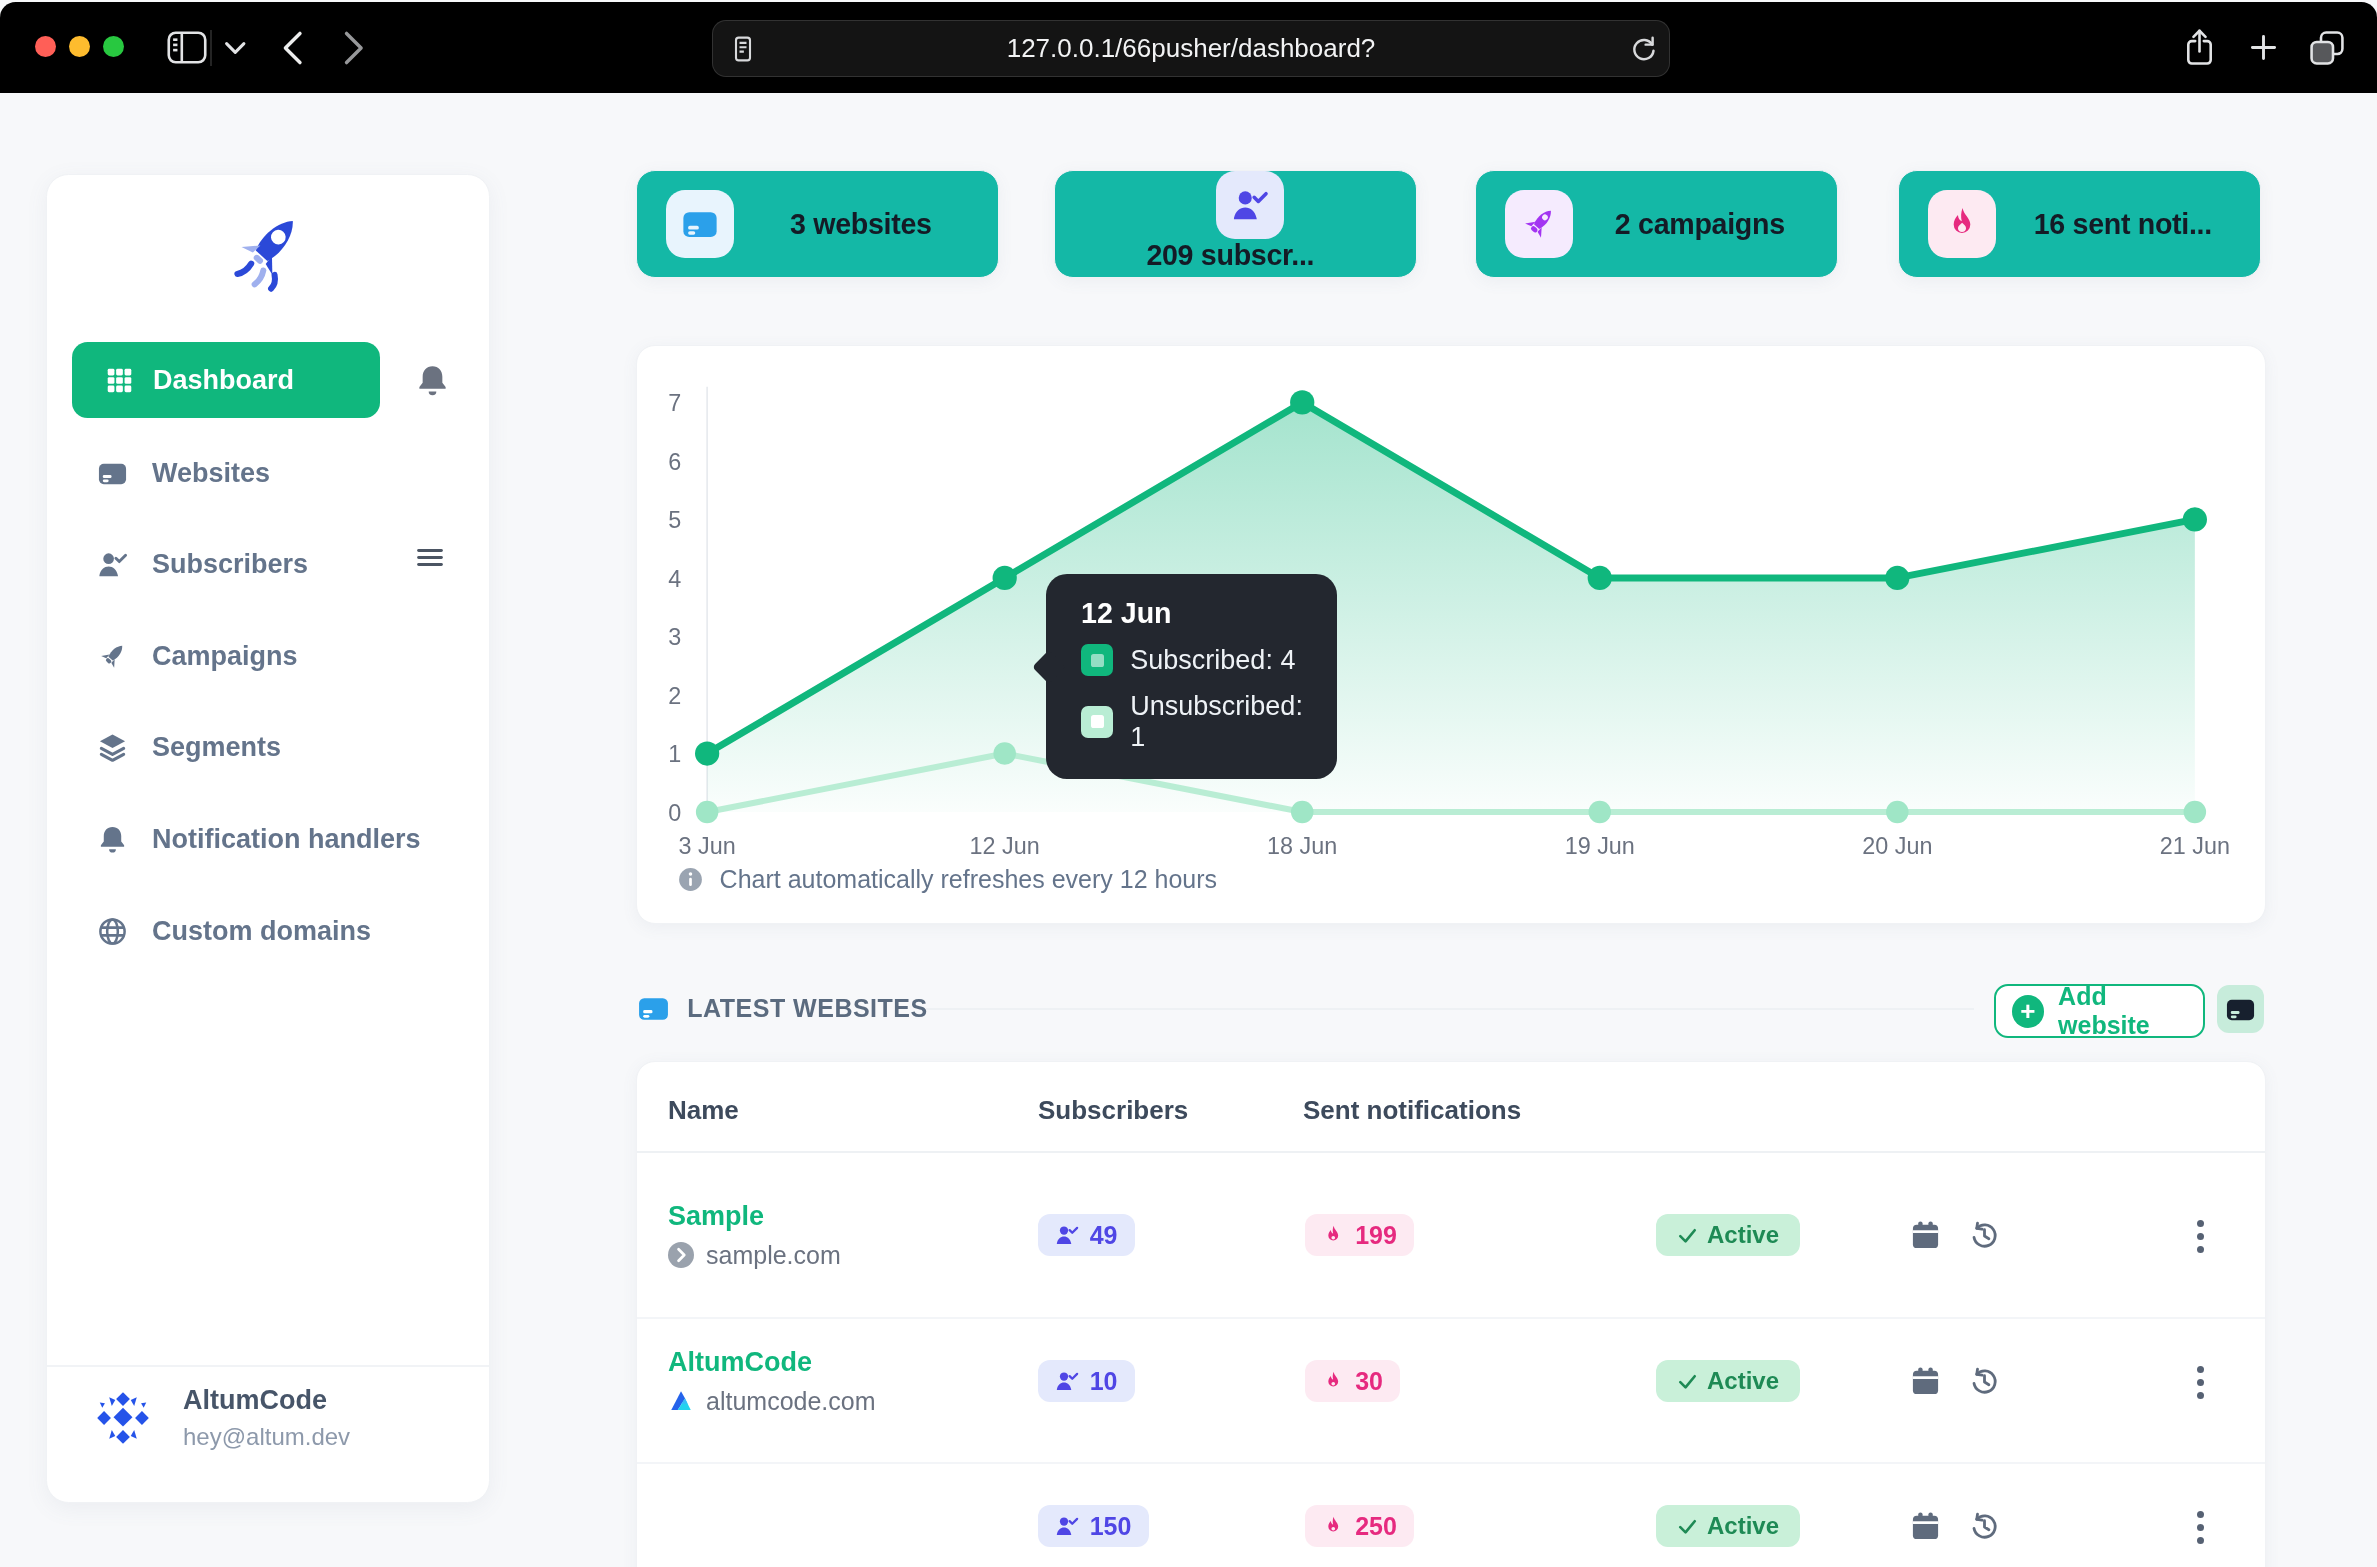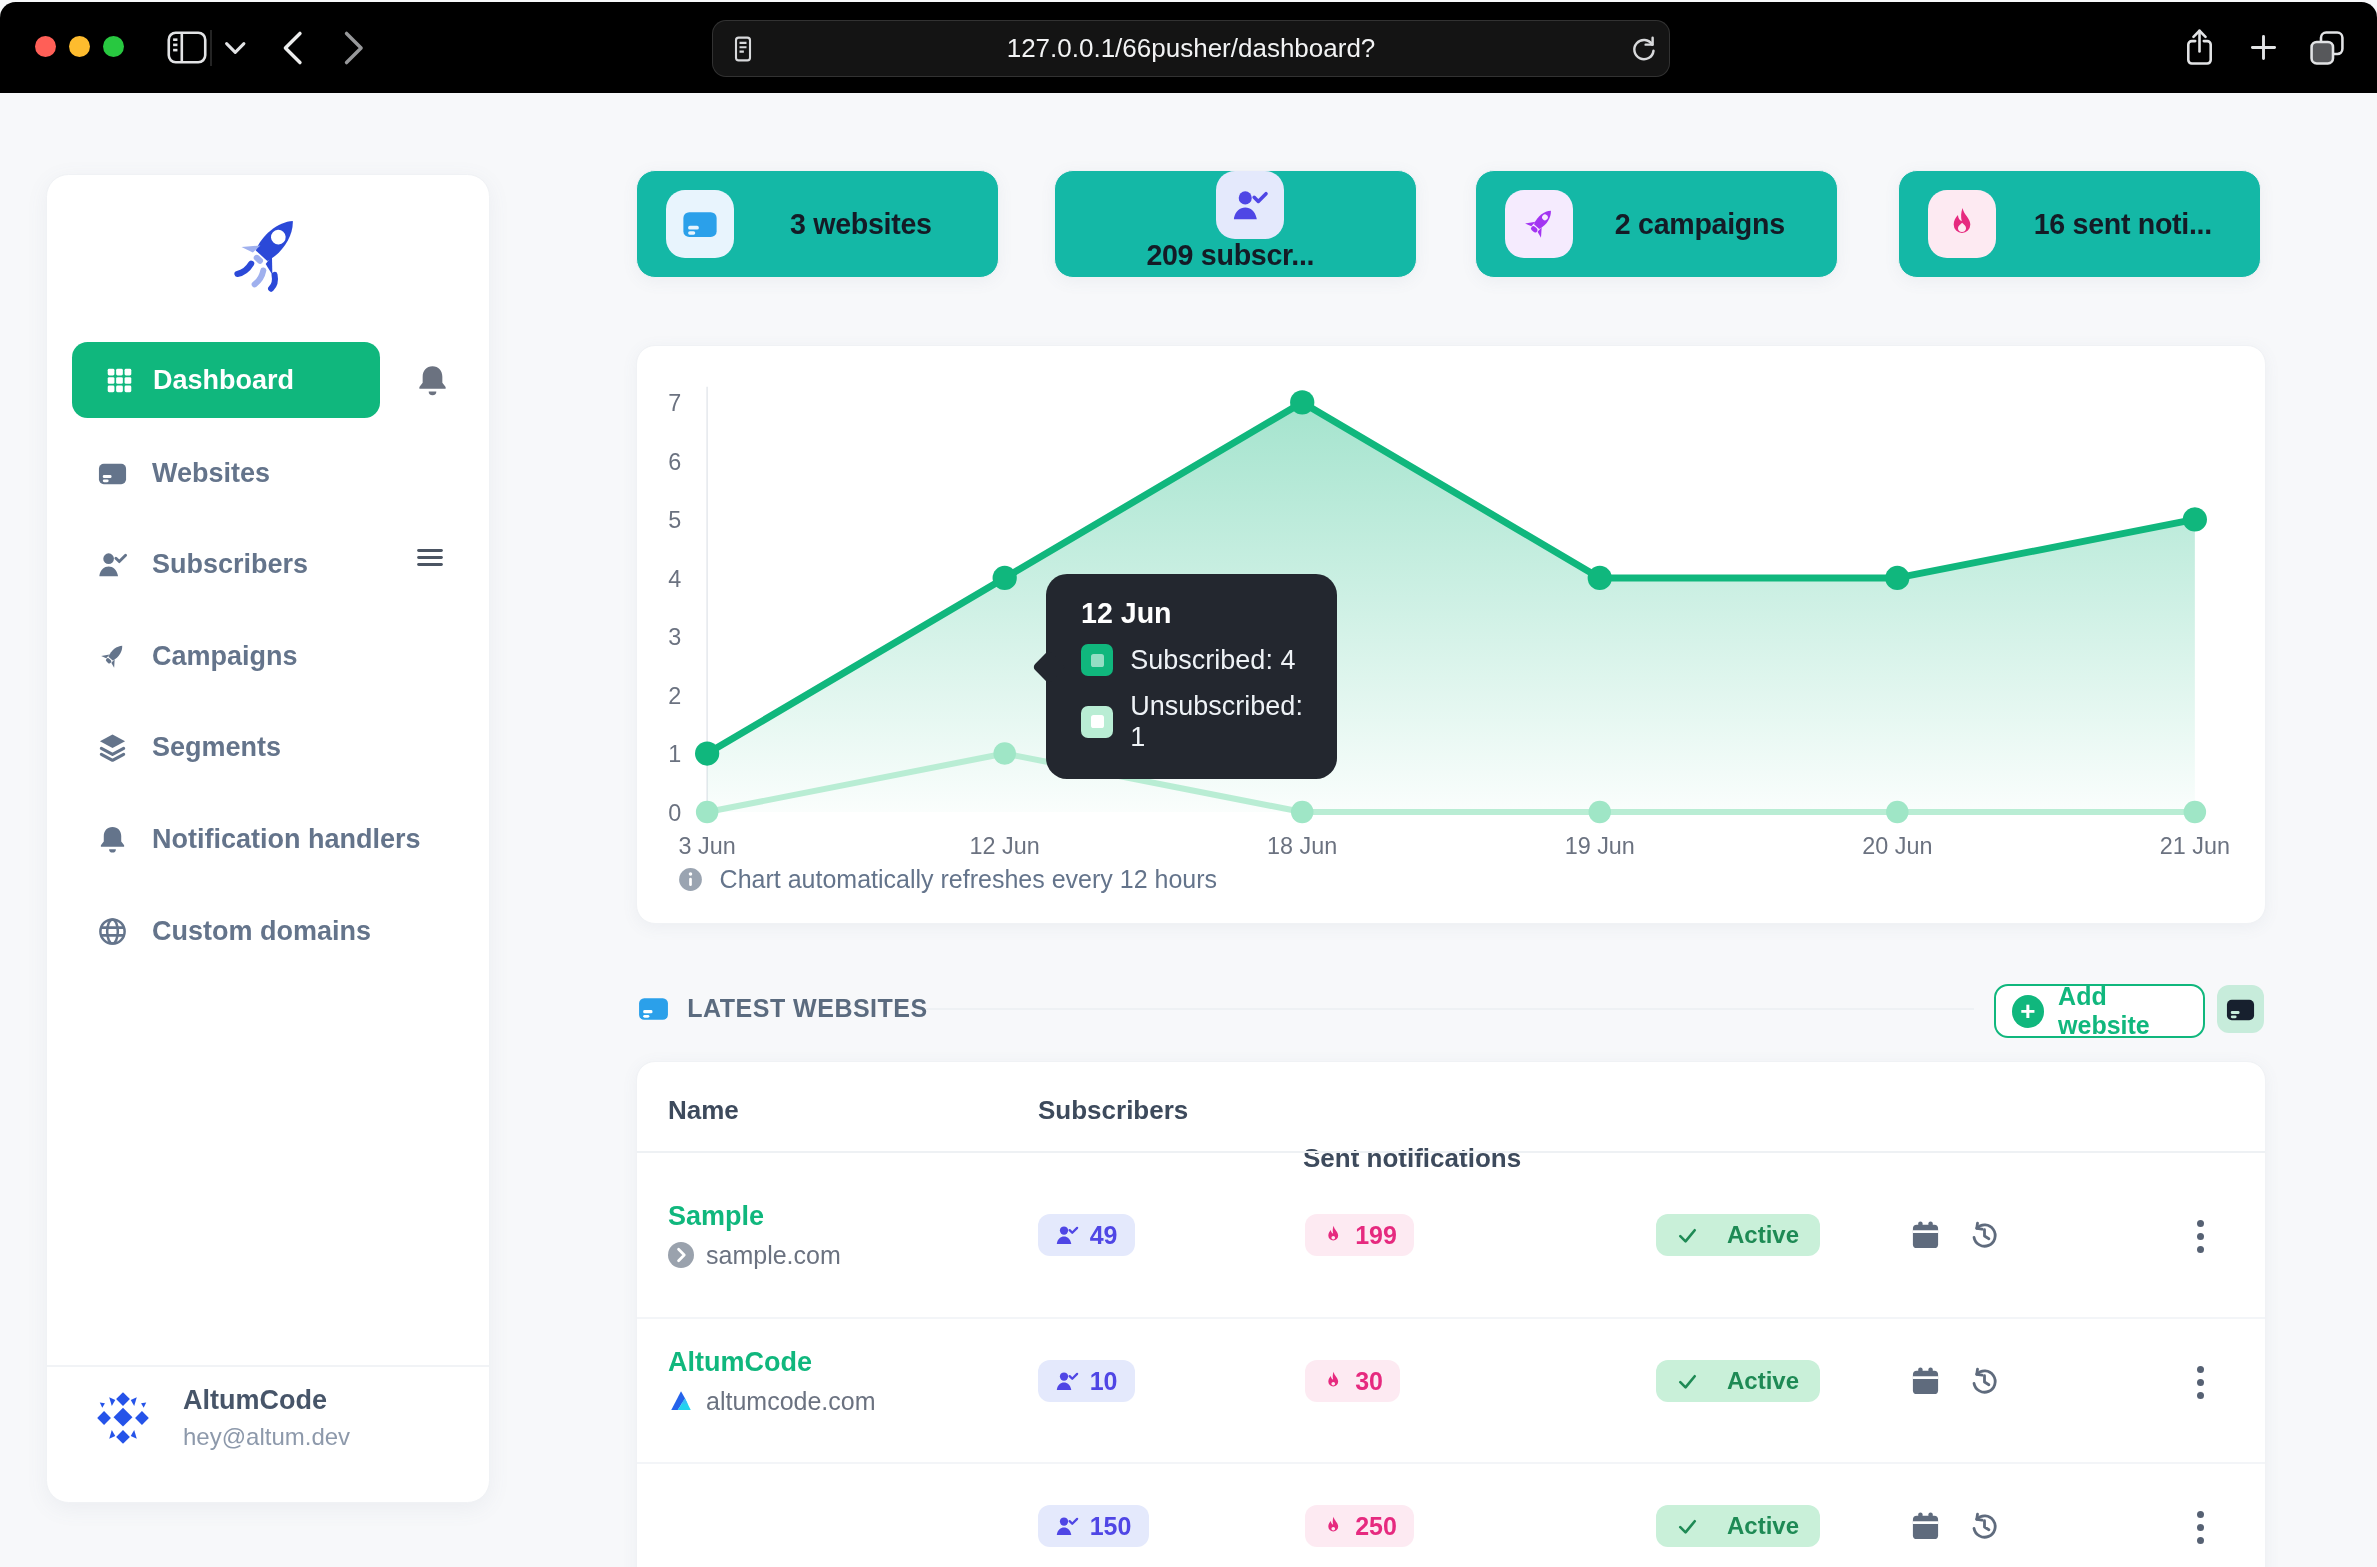--- a/index.html
+++ b/index.html
@@ -75,34 +75,34 @@
     border:2.6px solid var(--c-accent,#10b77d);border-radius:14px;display:flex;align-items:center;gap:14px;
     padding-left:15.6px;color:var(--c-accent,#10b77d);font-size:25px;font-weight:600;cursor:pointer;}
   .add-plus{width:33px;height:33px;border-radius:50%;background:var(--c-accent,#10b77d);color:#fff;display:flex;
     align-items:center;justify-content:center;font-size:26px;font-weight:700;line-height:1;}
   .sq-btn{position:absolute;left:2217px;top:985px;width:47px;height:48px;border-radius:12px;background:#c7ecdb;
     display:flex;align-items:center;justify-content:center;color:#17202e;cursor:pointer;}
   
   .table-card{position:absolute;left:636px;top:1061px;width:1628px;height:623px;background:#fff;border-radius:19px;
     border:0.9px solid #f0f2f5;box-shadow:0 3.5px 15.6px rgba(100,116,139,.07);}
   .th{position:absolute;top:33px;font-size:26px;font-weight:700;color:#3d4a5c;}
-  .th-name{left:31px;} .th-subs{left:401px;} .th-notif{left:666px;margin-top:48px;}
+  .th-name{left:31px;} .th-subs{left:401px;} .th-notif{left:666px;}
   .thead-divider{position:absolute;left:0;top:89px;width:100%;height:1.7px;background:#eef1f4;}
   .trow{position:absolute;left:0;width:100%;--c:43px;--n:30px;}
   .trow.first{--c:61px;--n:48px;}
   .row-divider{position:absolute;left:0;width:100%;height:1.7px;background:#f3f5f8;}
   .name-block{position:absolute;left:31px;top:var(--n);}
   .site-name{font-size:27px;font-weight:700;color:var(--c-accent,#10b77d);cursor:pointer;line-height:31px;}
   .site-domain{display:flex;align-items:center;gap:12px;margin-top:8.7px;font-size:25px;color:#6b7280;line-height:28px;}
   .pill{position:absolute;top:var(--c);height:42px;border-radius:12px;display:inline-flex;align-items:center;
     gap:10.4px;padding:0 17.3px;font-size:25px;font-weight:700;}
   .pill-subs{left:401px;background:var(--c-indigo_bg,#e4e9fc);color:var(--c-indigo,#4f46e5);}
   .pill-notif{left:668px;background:var(--c-pink_bg,#fdeaf2);color:var(--c-pink,#e62a7f);}
   .badge{position:absolute;left:1019px;top:var(--c);height:42px;border-radius:12px;background:var(--c-badge_bg,#c9f0d9);
-    color:var(--c-badge_text,#1e8a55);display:inline-flex;align-items:center;gap:29px;padding:0 21px;
+    color:var(--c-badge_text,#1e8a55);display:inline-flex;align-items:center;gap:9px;padding:0 21px;
     font-size:24px;font-weight:700;}
   .act-icon{position:absolute;top:calc(var(--c) + 6px);width:31px;height:31px;color:#5f6b7d;cursor:pointer;}
   .ic-cal{left:1273px;} .ic-hist{left:1332px;}
   .kebab{position:absolute;left:1546px;top:calc(var(--c) + 3.5px);width:35px;height:38px;display:flex;flex-direction:column;
     align-items:center;justify-content:center;gap:6px;cursor:pointer;}
   .kebab i{width:7px;height:7px;border-radius:50%;background:#566173;}
   svg{display:block;}
 </style>
 </head>
 <body>

